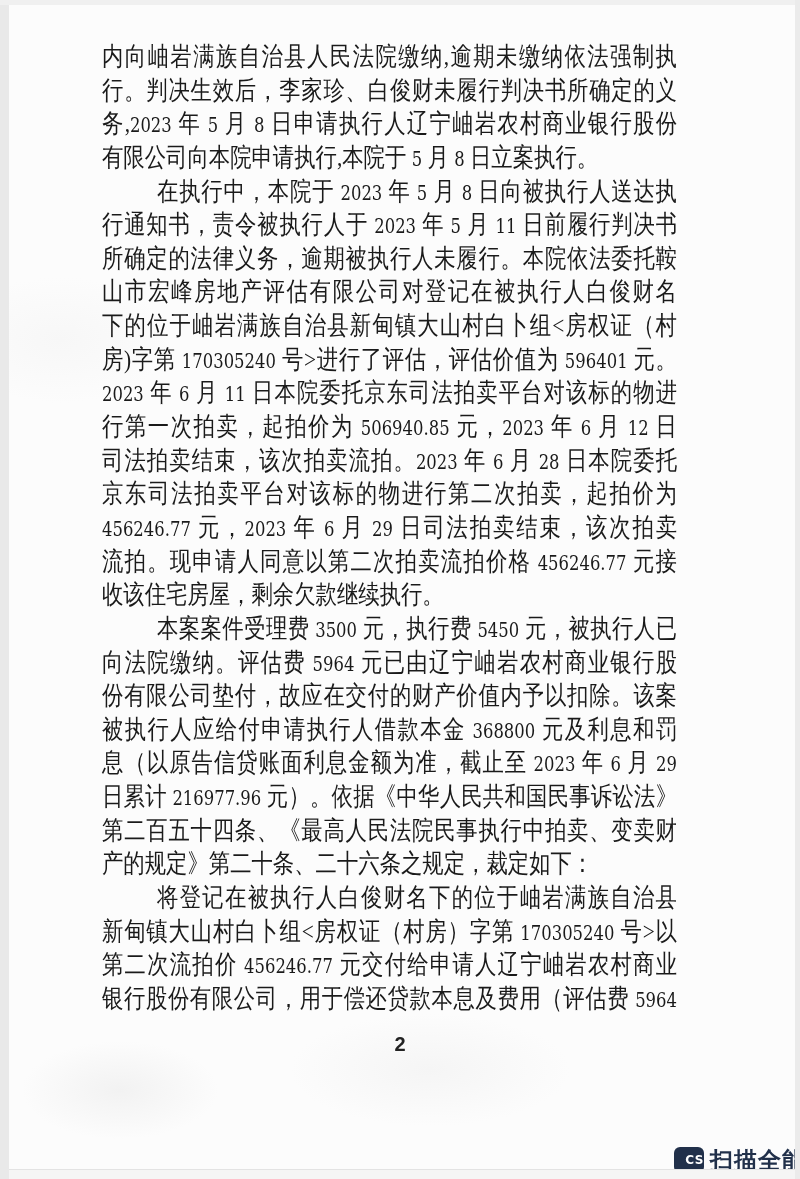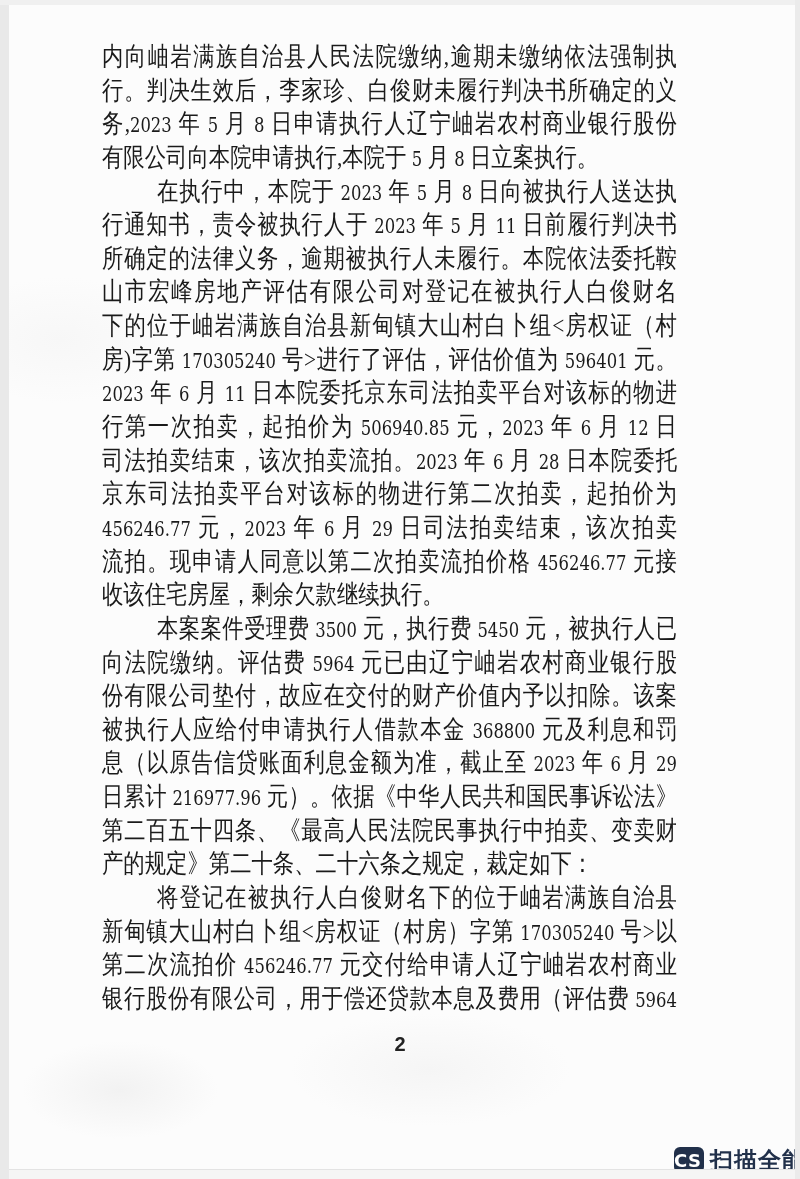--- a/index.html
+++ b/index.html
@@ -64,23 +64,23 @@
     overflow: hidden;
     z-index: 4;
     color: #21304a;
   }
   .wm-badge {
     flex: 0 0 auto;
     width: 30px; height: 26px;
     border-radius: 6px;
     background: #21304a;
     color: #ffffff;
-    display: flex; align-items: center; justify-content: flex-start;
+    display: flex; align-items: center; justify-content: flex-end;
     font-family: "DejaVu Sans", sans-serif;
-    font-weight: bold; font-size: 18px; letter-spacing: 0.5px;
+    font-weight: bold; font-size: 12px; letter-spacing: 0.5px;
   }
   .wm-label {
     flex: 0 0 auto;
     margin-left: 6px;
     font-family: "DejaVu Sans", sans-serif;
     font-weight: bold;
     font-size: 23px;
     letter-spacing: 1px;
     white-space: nowrap;
   }

